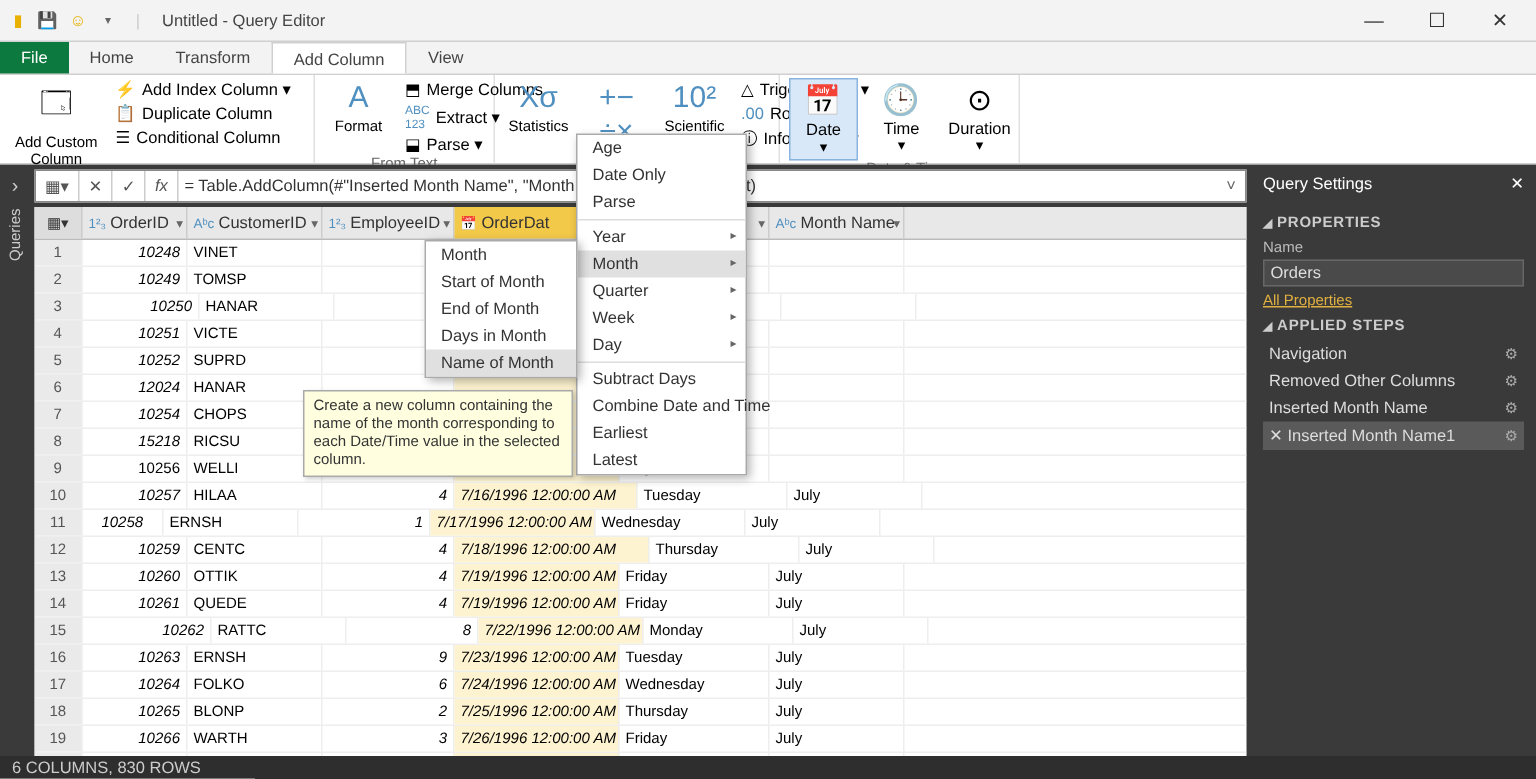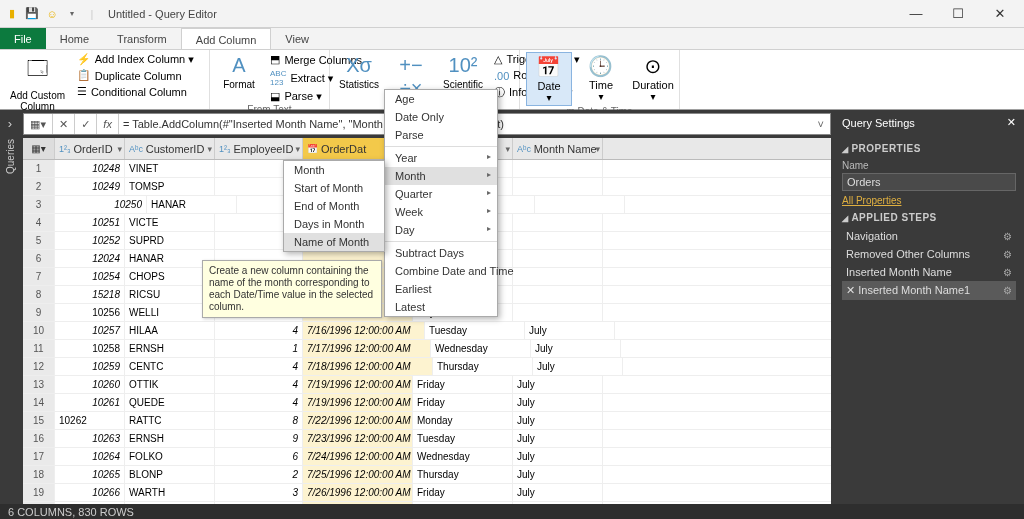--- a/index.html
+++ b/index.html
@@ -228,21 +228,21 @@
             <div class="c rownum">2</div>
             <div class="c" style="width:70px;text-align:right;font-style:italic">10249</div>
             <div class="c" style="width:90px">TOMSP</div>
             <div class="c" style="width:88px;text-align:right;font-style:italic"></div>
             <div class="c sel" style="width:110px;text-align:right;font-style:italic"></div>
             <div class="c" style="width:100px">July</div>
             <div class="c" style="width:90px"></div>
           </div>
           <div class="gridrow">
             <div class="c rownum">3</div>
-            <div class="c" style="width:92px;text-align:right;font-style:italic">10250</div>
+            <div class="c" style="width:78px;text-align:right;font-style:italic">10250</div>
             <div class="c" style="width:90px">HANAR</div>
             <div class="c" style="width:88px;text-align:right;font-style:italic"></div>
             <div class="c sel" style="width:110px;text-align:right;font-style:italic"></div>
             <div class="c" style="width:100px">July</div>
             <div class="c" style="width:90px"></div>
           </div>
           <div class="gridrow">
             <div class="c rownum">4</div>
             <div class="c" style="width:70px;text-align:right;font-style:italic">10251</div>
             <div class="c" style="width:90px">VICTE</div>
@@ -300,24 +300,24 @@
             <div class="c rownum">10</div>
             <div class="c" style="width:70px;text-align:right;font-style:italic">10257</div>
             <div class="c" style="width:90px">HILAA</div>
             <div class="c" style="width:88px;text-align:right;font-style:italic">4</div>
             <div class="c sel" style="width:122px;text-align:left;font-style:italic">7/16/1996 12:00:00 AM</div>
             <div class="c" style="width:100px">Tuesday</div>
             <div class="c" style="width:90px">July</div>
           </div>
           <div class="gridrow">
             <div class="c rownum">11</div>
-            <div class="c" style="width:70px;text-align:right;">10258</div>
+            <div class="c" style="width:54px;text-align:center;font-style:italic">10258</div>
             <div class="c" style="width:90px">ERNSH</div>
             <div class="c" style="width:88px;text-align:right;font-style:italic">1</div>
-            <div class="c sel" style="width:128px;text-align:left;font-style:italic">7/17/1996 12:00:00 AM</div>
+            <div class="c sel" style="width:110px;text-align:center;font-style:italic">7/17/1996 12:00:00 AM</div>
             <div class="c" style="width:100px">Wednesday</div>
             <div class="c" style="width:90px">July</div>
           </div>
           <div class="gridrow">
             <div class="c rownum">12</div>
             <div class="c" style="width:70px;text-align:right;font-style:italic">10259</div>
             <div class="c" style="width:90px">CENTC</div>
             <div class="c" style="width:88px;text-align:right;font-style:italic">4</div>
             <div class="c sel" style="width:130px;text-align:left;font-style:italic">7/18/1996 12:00:00 AM</div>
             <div class="c" style="width:100px">Thursday</div>
@@ -336,21 +336,21 @@
             <div class="c rownum">14</div>
             <div class="c" style="width:70px;text-align:right;font-style:italic">10261</div>
             <div class="c" style="width:90px">QUEDE</div>
             <div class="c" style="width:88px;text-align:right;font-style:italic">4</div>
             <div class="c sel" style="width:110px;text-align:right;font-style:italic">7/19/1996 12:00:00 AM</div>
             <div class="c" style="width:100px">Friday</div>
             <div class="c" style="width:90px">July</div>
           </div>
           <div class="gridrow">
             <div class="c rownum">15</div>
-            <div class="c" style="width:70px;text-align:left;">10262</div>
+            <div class="c" style="width:86px;text-align:right;font-style:italic">10262</div>
             <div class="c" style="width:90px">RATTC</div>
             <div class="c" style="width:88px;text-align:right;font-style:italic">8</div>
             <div class="c sel" style="width:110px;text-align:right;font-style:italic">7/22/1996 12:00:00 AM</div>
             <div class="c" style="width:100px">Monday</div>
             <div class="c" style="width:90px">July</div>
           </div>
           <div class="gridrow">
             <div class="c rownum">16</div>
             <div class="c" style="width:70px;text-align:right;font-style:italic">10263</div>
             <div class="c" style="width:90px">ERNSH</div>

